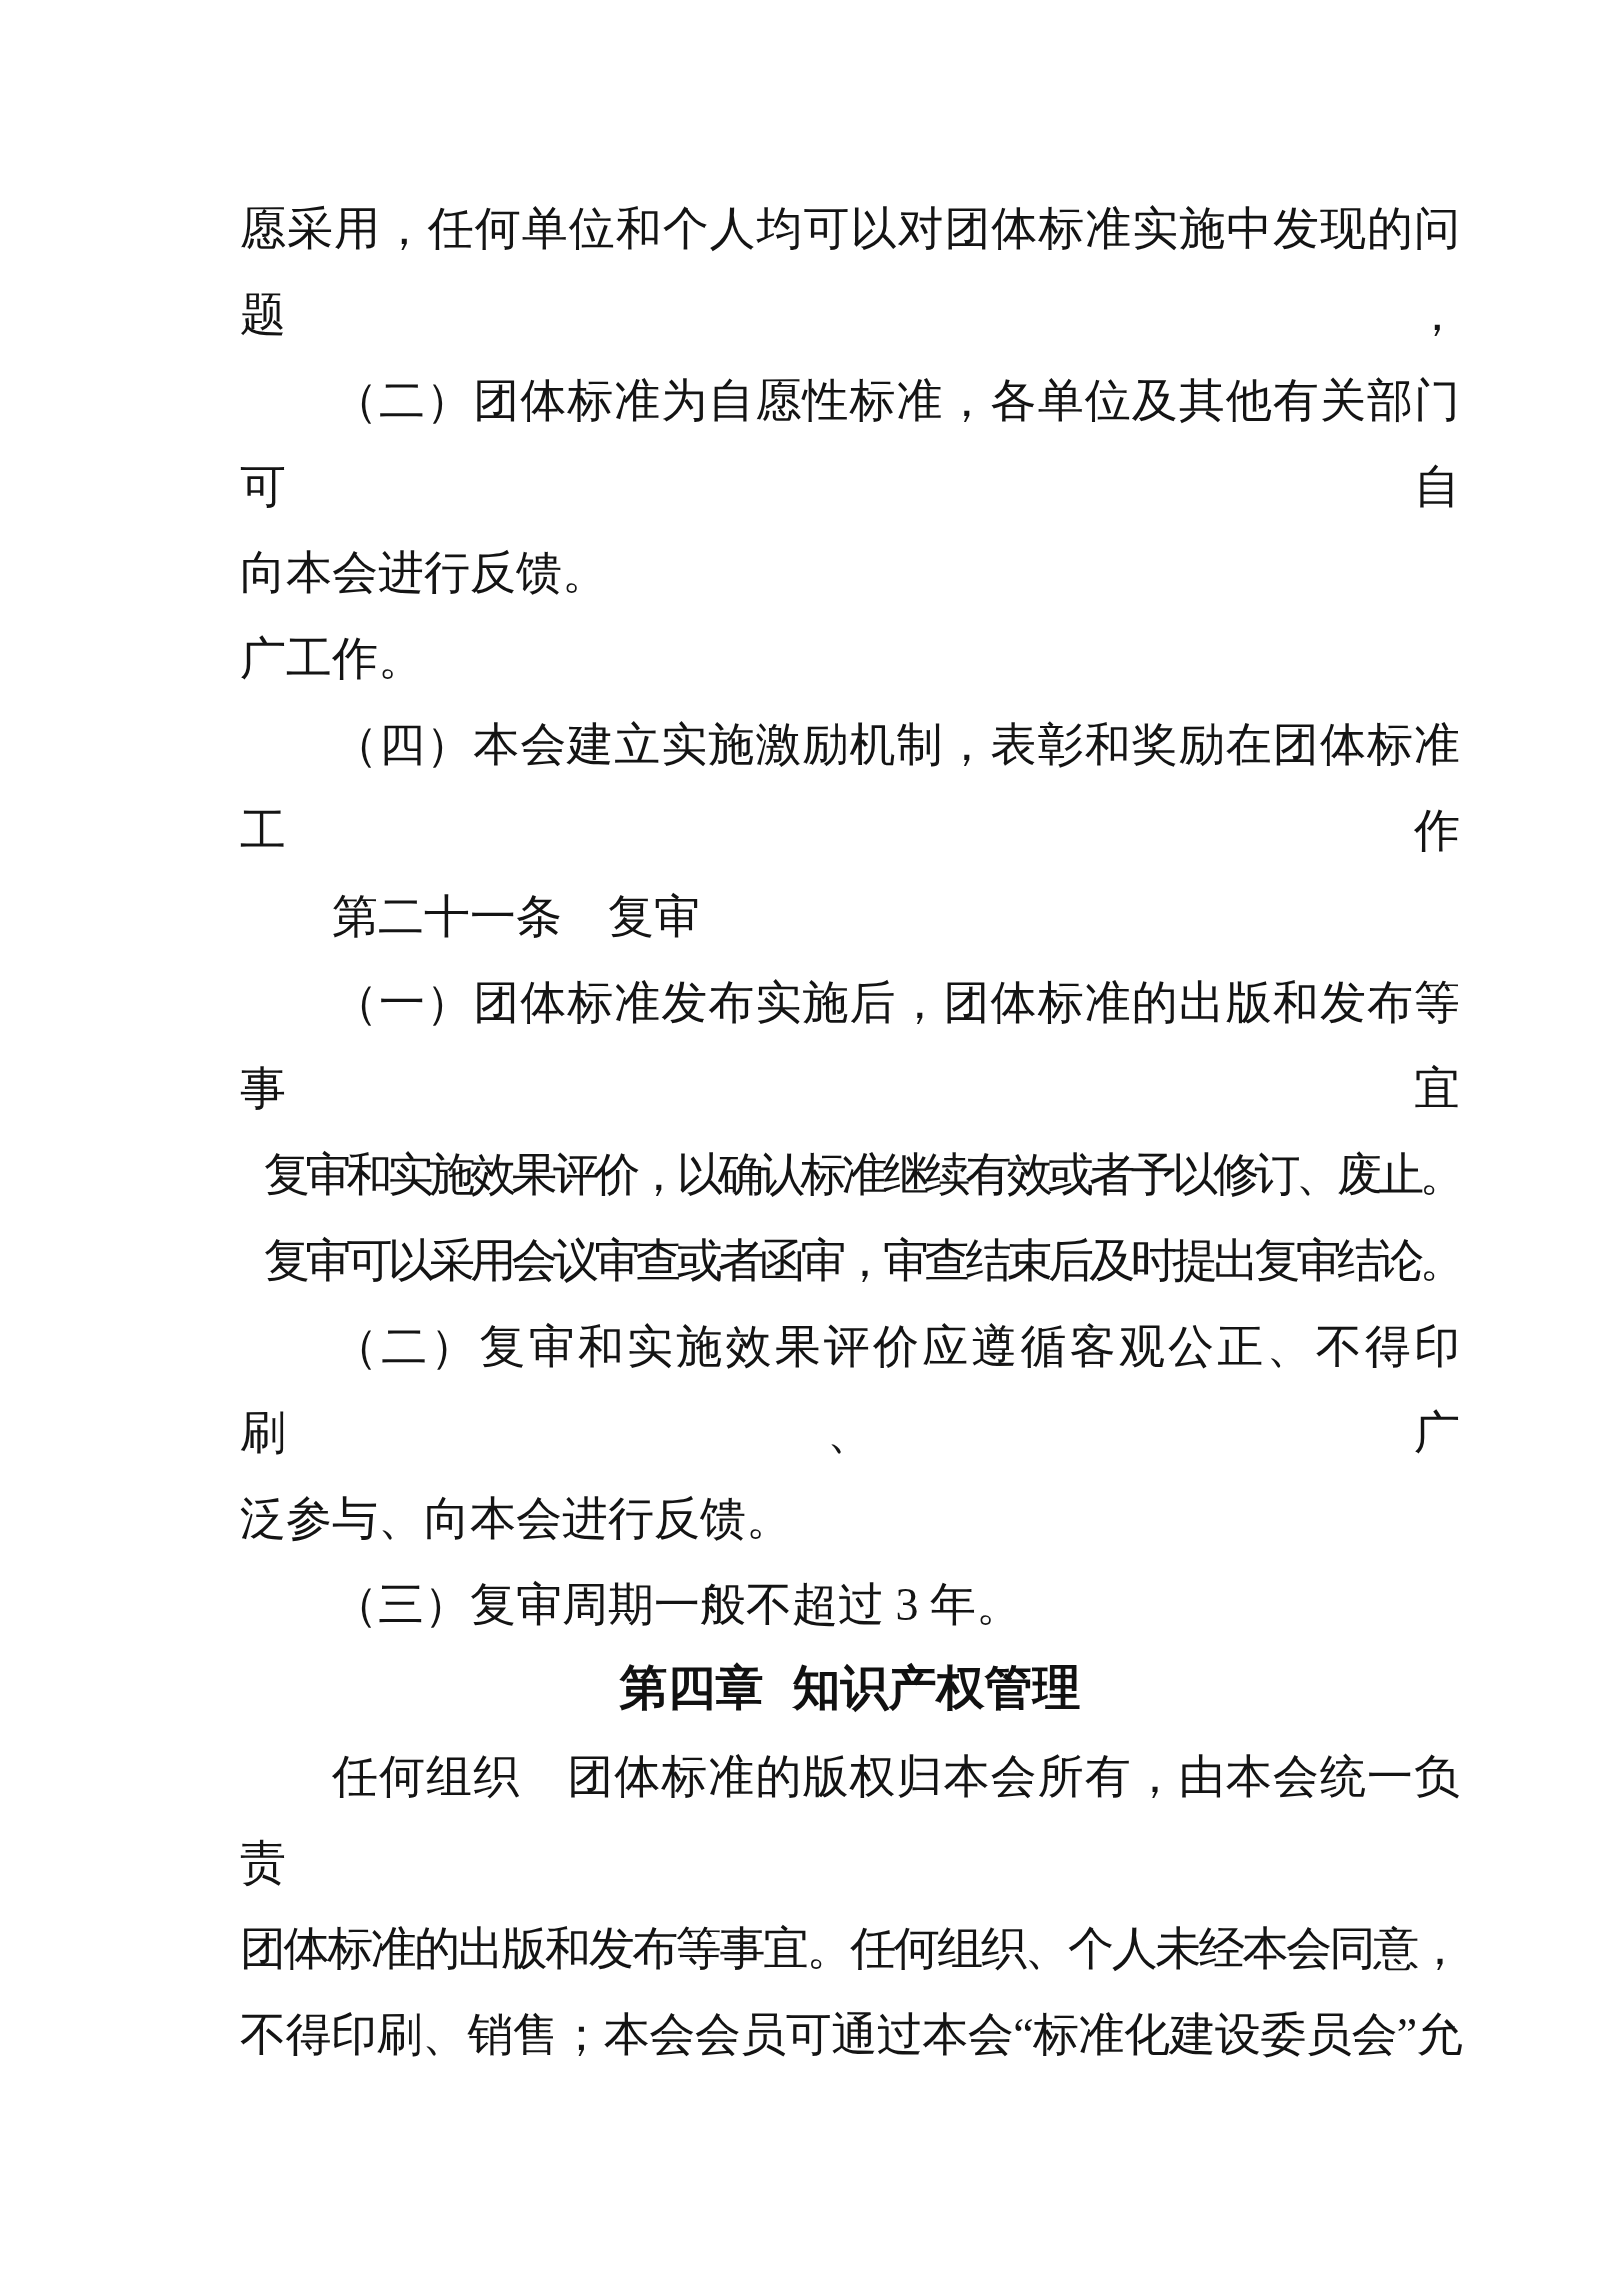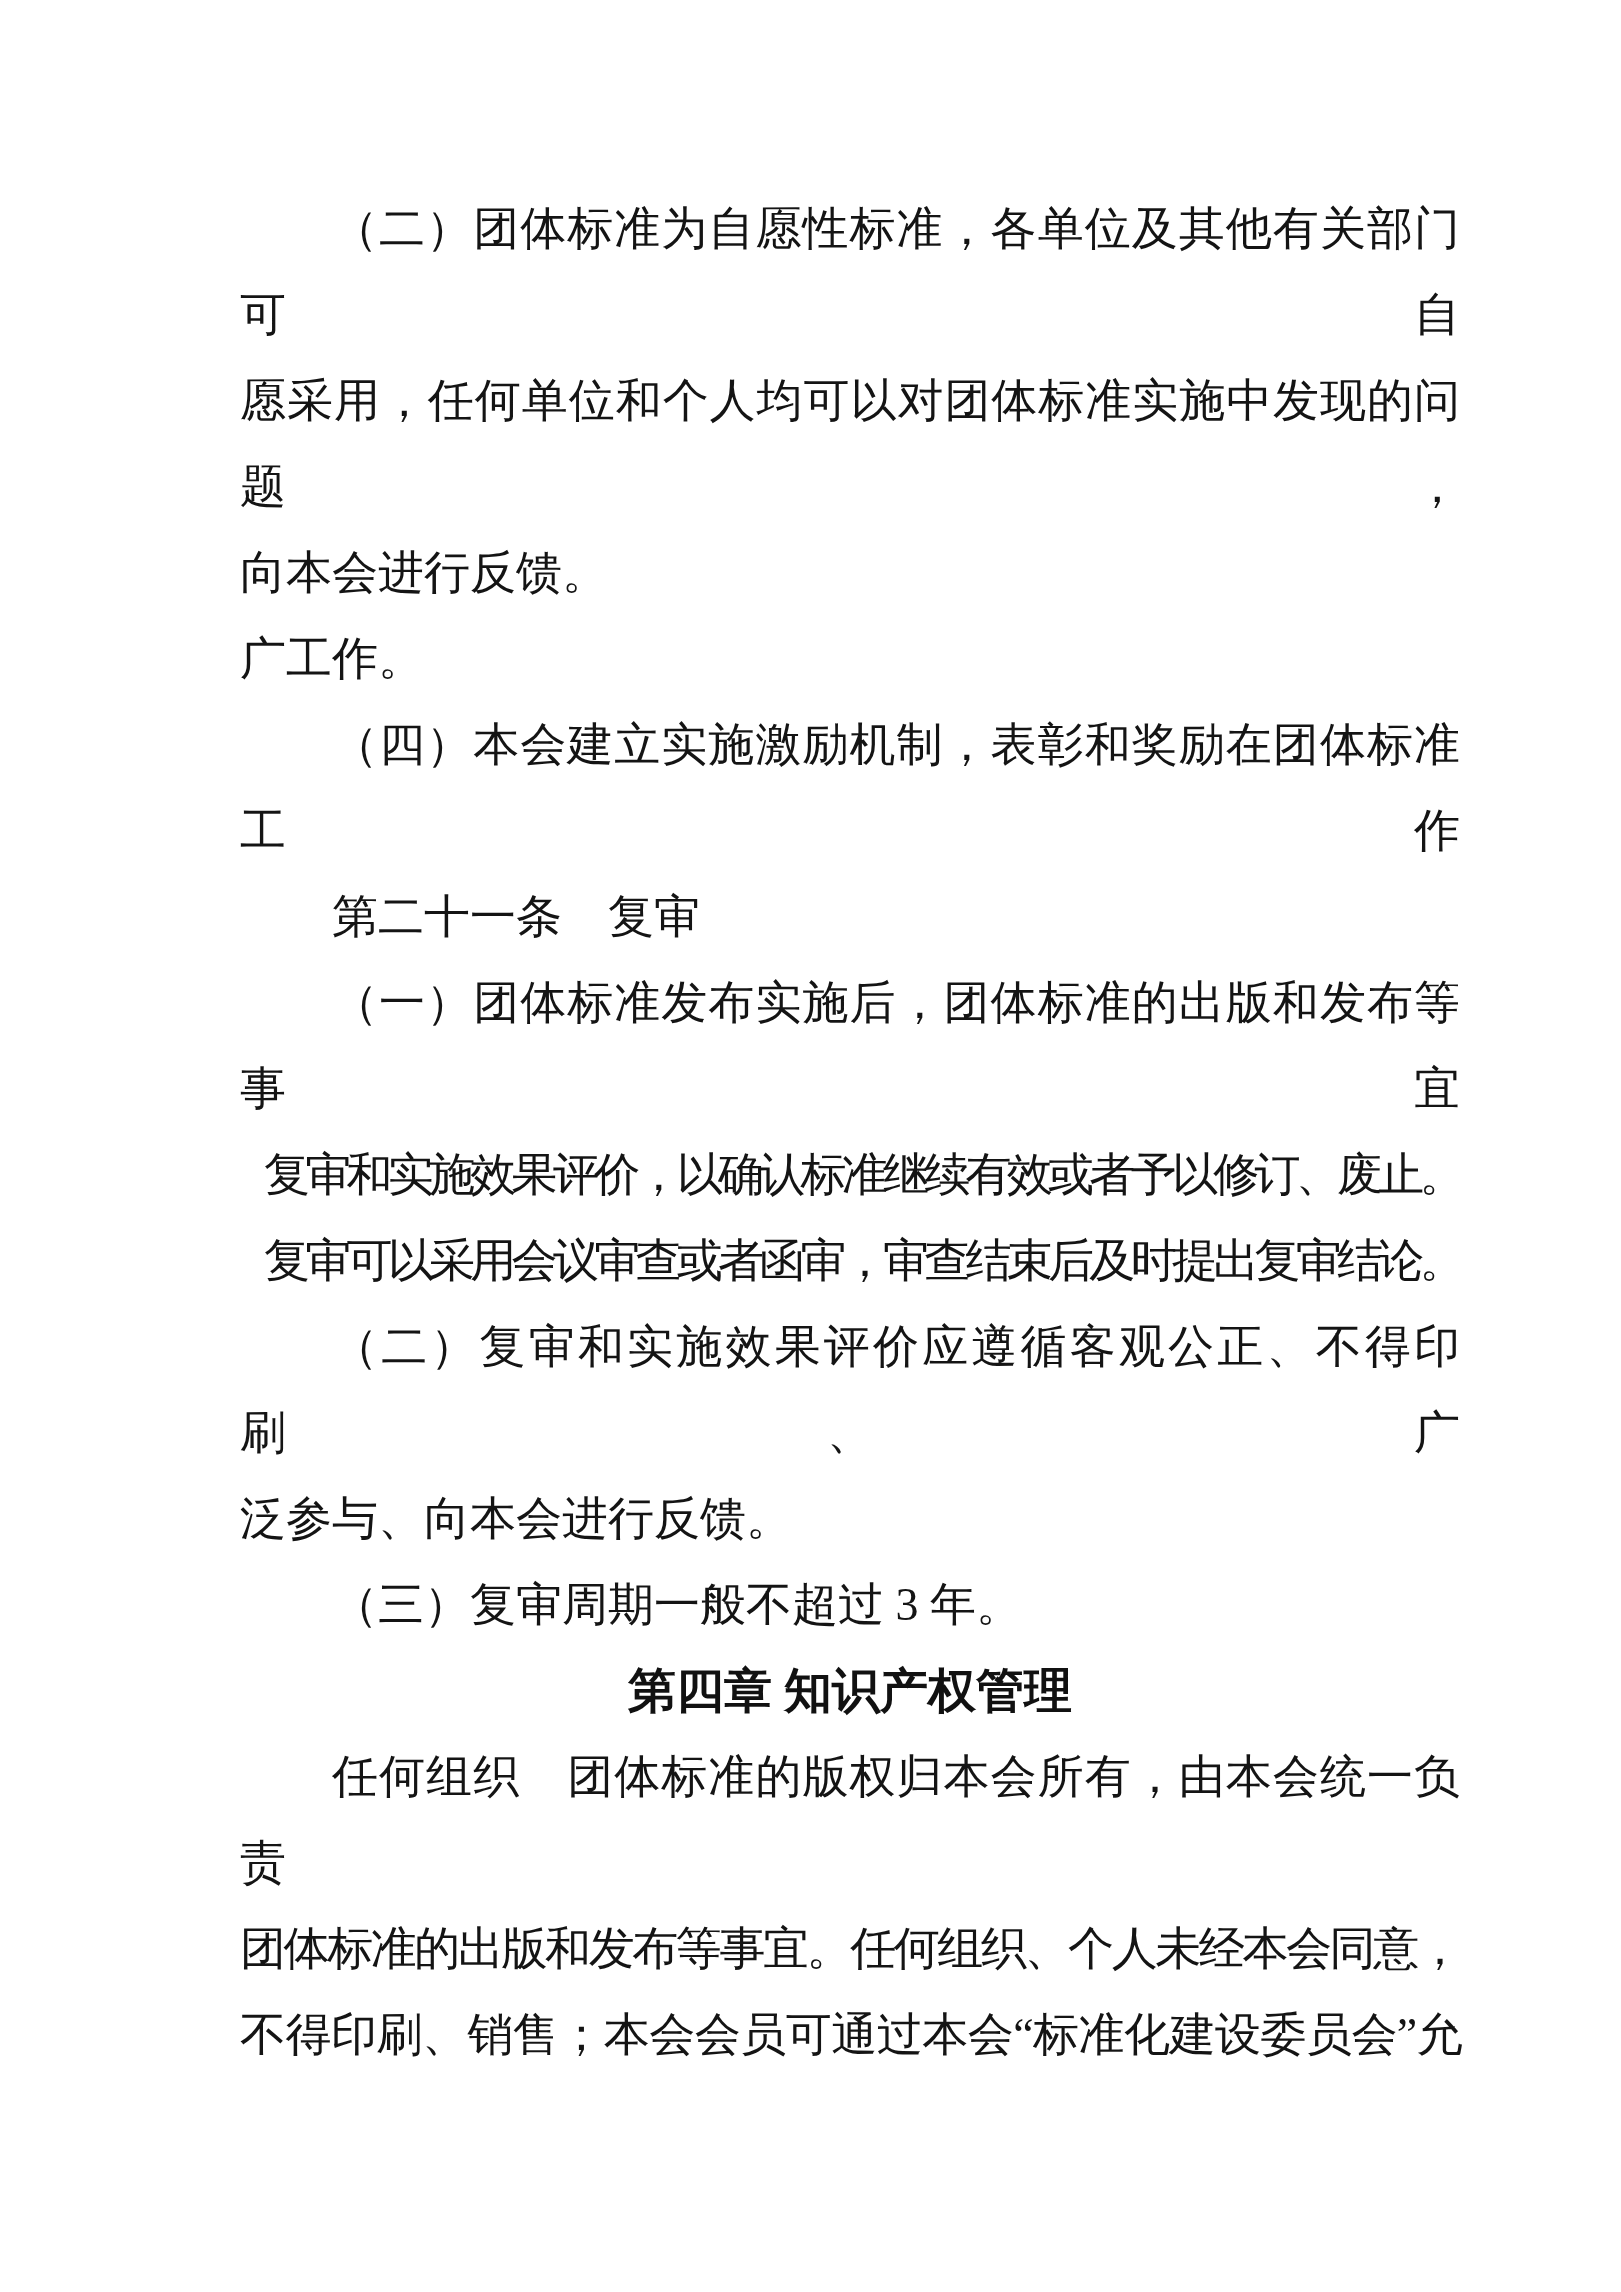--- a/index.html
+++ b/index.html
@@ -30,36 +30,36 @@
     text-align-last: justify;
     text-justify: inter-character;
     color: #141414;
   }
   .ind { text-indent: 2em; }
   .end { text-align-last: left; }
   .sq  { letter-spacing: -0.12em; margin-left: 24px; }
   .sq3 { letter-spacing: -0.06em; }
   .heading {
     margin: 0;
-    font-family: Liberation Serif, serif;
+    font-family: Liberation Mono, monospace;
     font-weight: bold;
     font-size: 48px;
     line-height: 86px;
     text-align: center;
     text-align-last: center;
     color: #111111;
   }
 </style>
 </head>
 <body>
 
 <div class="page">
   <div class="doc-body">
+    <p class="l">愿采用，任何单位和个人均可以对团体标准实施中发现的问题，</p>
     <p class="l ind">（二）团体标准为自愿性标准，各单位及其他有关部门可自</p>
-    <p class="l">愿采用，任何单位和个人均可以对团体标准实施中发现的问题，</p>
     <p class="l end">向本会进行反馈。</p>
     <p class="l end">广工作。</p>
     <p class="l ind">（四）本会建立实施激励机制，表彰和奖励在团体标准工作</p>
     <p class="l end ind">第二十一条　复审</p>
     <p class="l ind">（一）团体标准发布实施后，团体标准的出版和发布等事宜</p>
     <p class="l sq">复审和实施效果评价，以确认标准继续有效或者予以修订、废止。</p>
     <p class="l sq">复审可以采用会议审查或者函审，审查结束后及时提出复审结论。</p>
     <p class="l ind">（二）复审和实施效果评价应遵循客观公正、不得印刷、广</p>
     <p class="l end">泛参与、向本会进行反馈。</p>
     <p class="l end ind">（三）复审周期一般不超过 3 年。</p>

